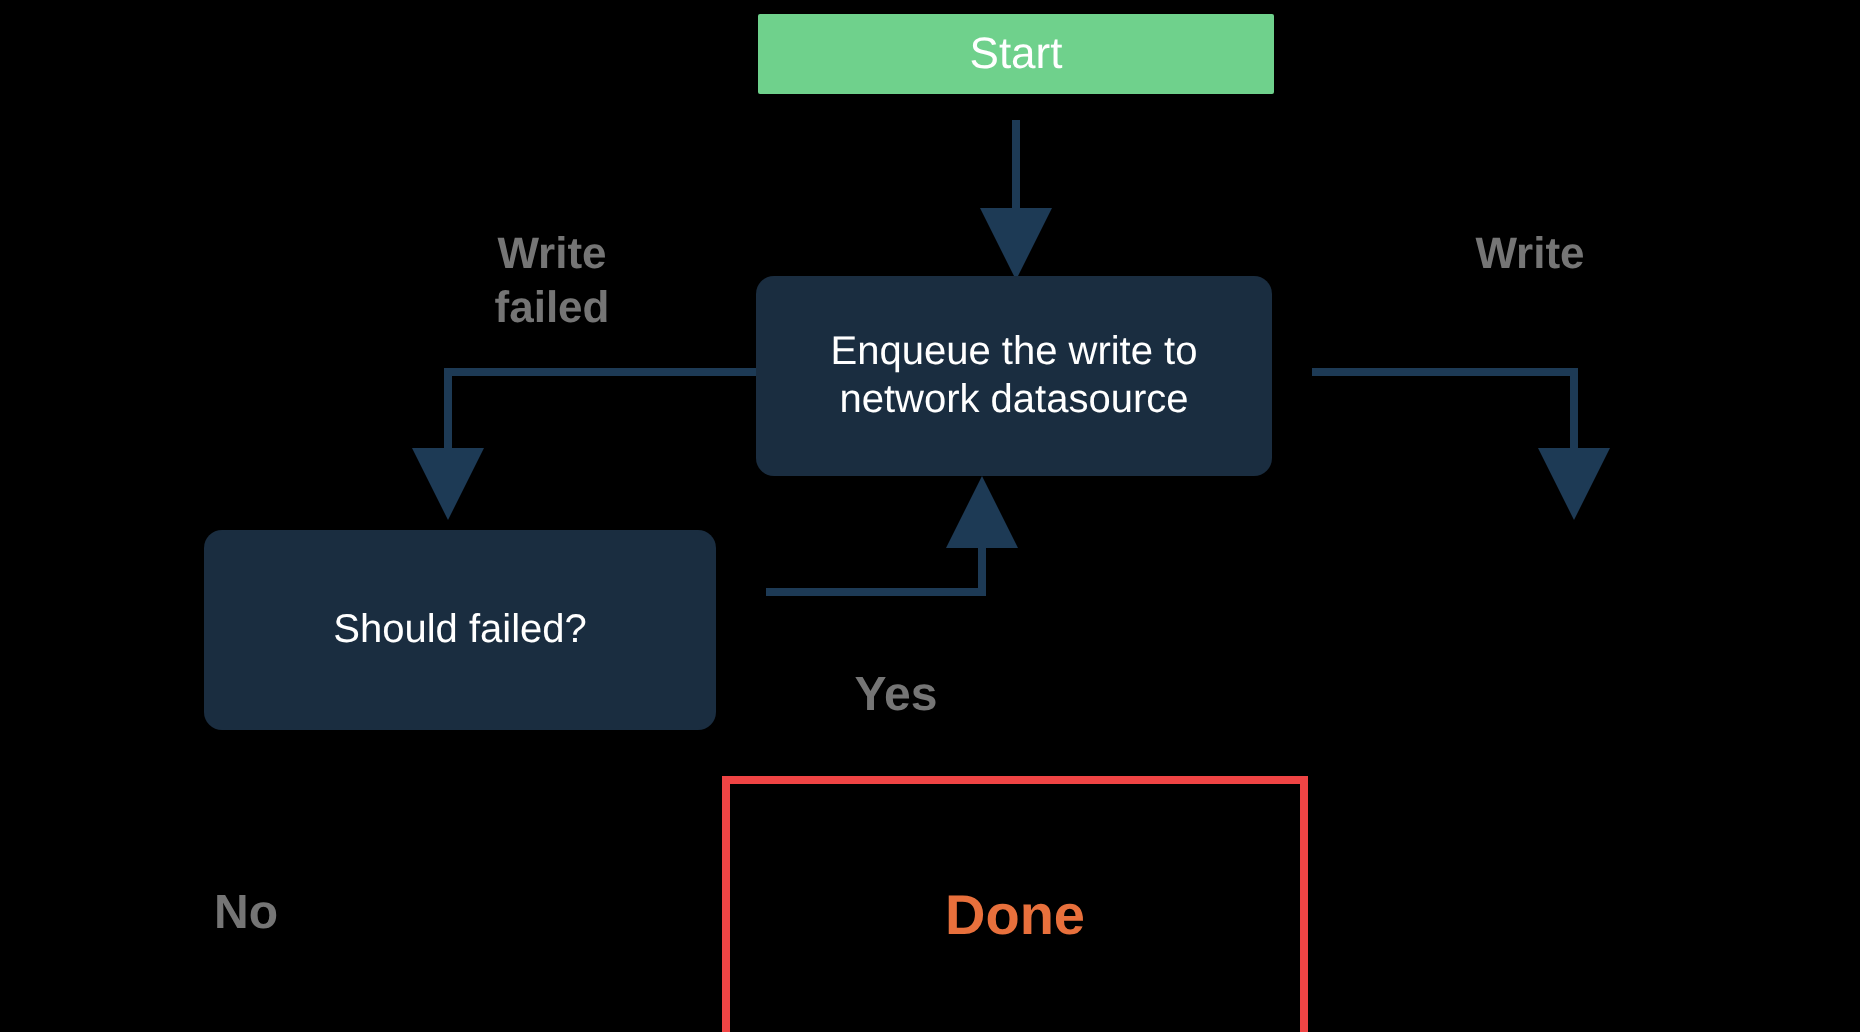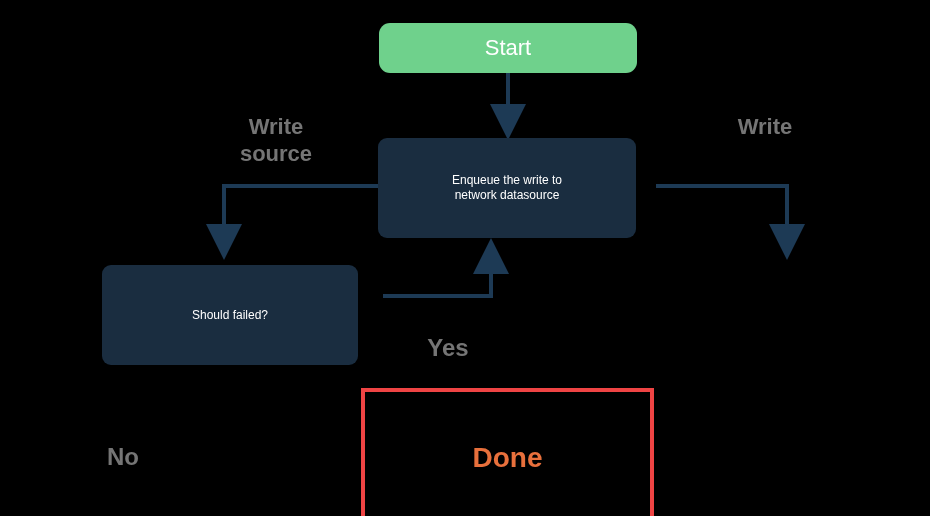--- a/index.html
+++ b/index.html
@@ -20,35 +20,35 @@
     box-sizing: border-box;
     display: flex;
     align-items: center;
     justify-content: center;
     text-align: center;
     line-height: 1.22;
   }
   
   #node-start {
     left: 379px;
-    top: 23px;
+    top: 7px;
     width: 258px;
-    height: 50px;
+    height: 40px;
     background: #6FD18C;
-    border-radius: 11px;
+    border-radius: 1px;
     color: #ffffff;
     font-size: 22px;
     font-weight: 400;
   }
   
   .node-dark {
     background: #1A2D40;
     border-radius: 9px;
     color: #ffffff;
-    font-size: 12px;
+    font-size: 20px;
     font-weight: 400;
   }
   #node-enqueue {
     left: 378px;
     top: 138px;
     width: 258px;
     height: 100px;
     padding: 0 14px;
   }
   #node-should-retry {
@@ -166,21 +166,21 @@
     <span>Should failed?</span>
   </div>
 
 
   <div class="node" id="node-done">
     <span>Done</span>
   </div>
 
   <div class="edge-label thin" id="label-write-failed">
     <span>Write</span><br>
-    <span>source</span>
+    <span>failed</span>
   </div>
 
   <div class="edge-label thin" id="label-write-succeeded">
     <span>Write</span><br>
   </div>
 
   <div class="edge-label bold" id="label-yes">
     <span>Yes</span>
   </div>
 

